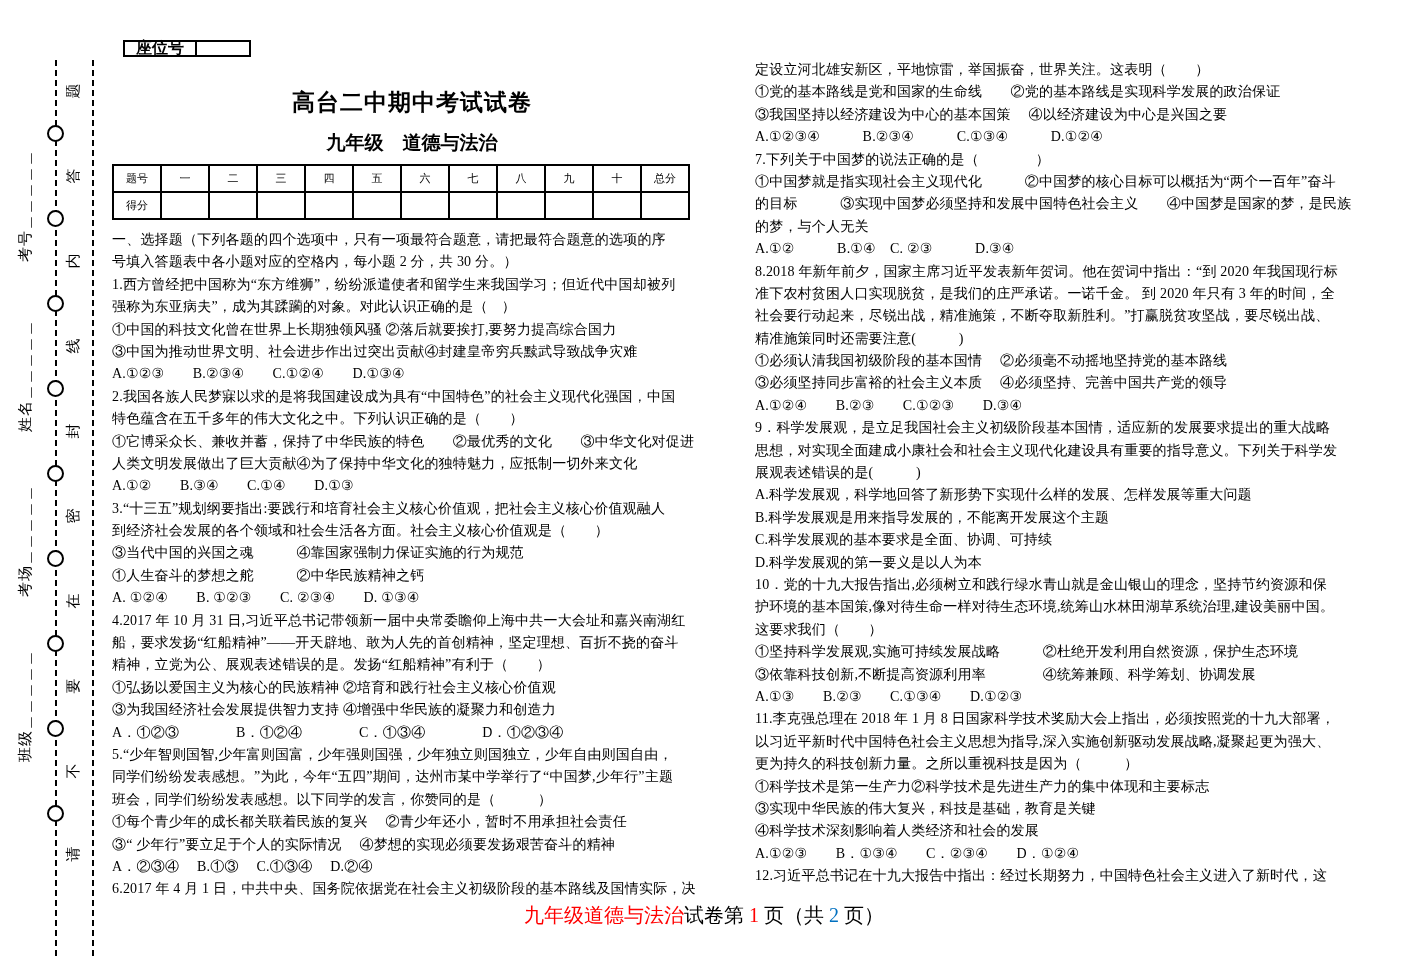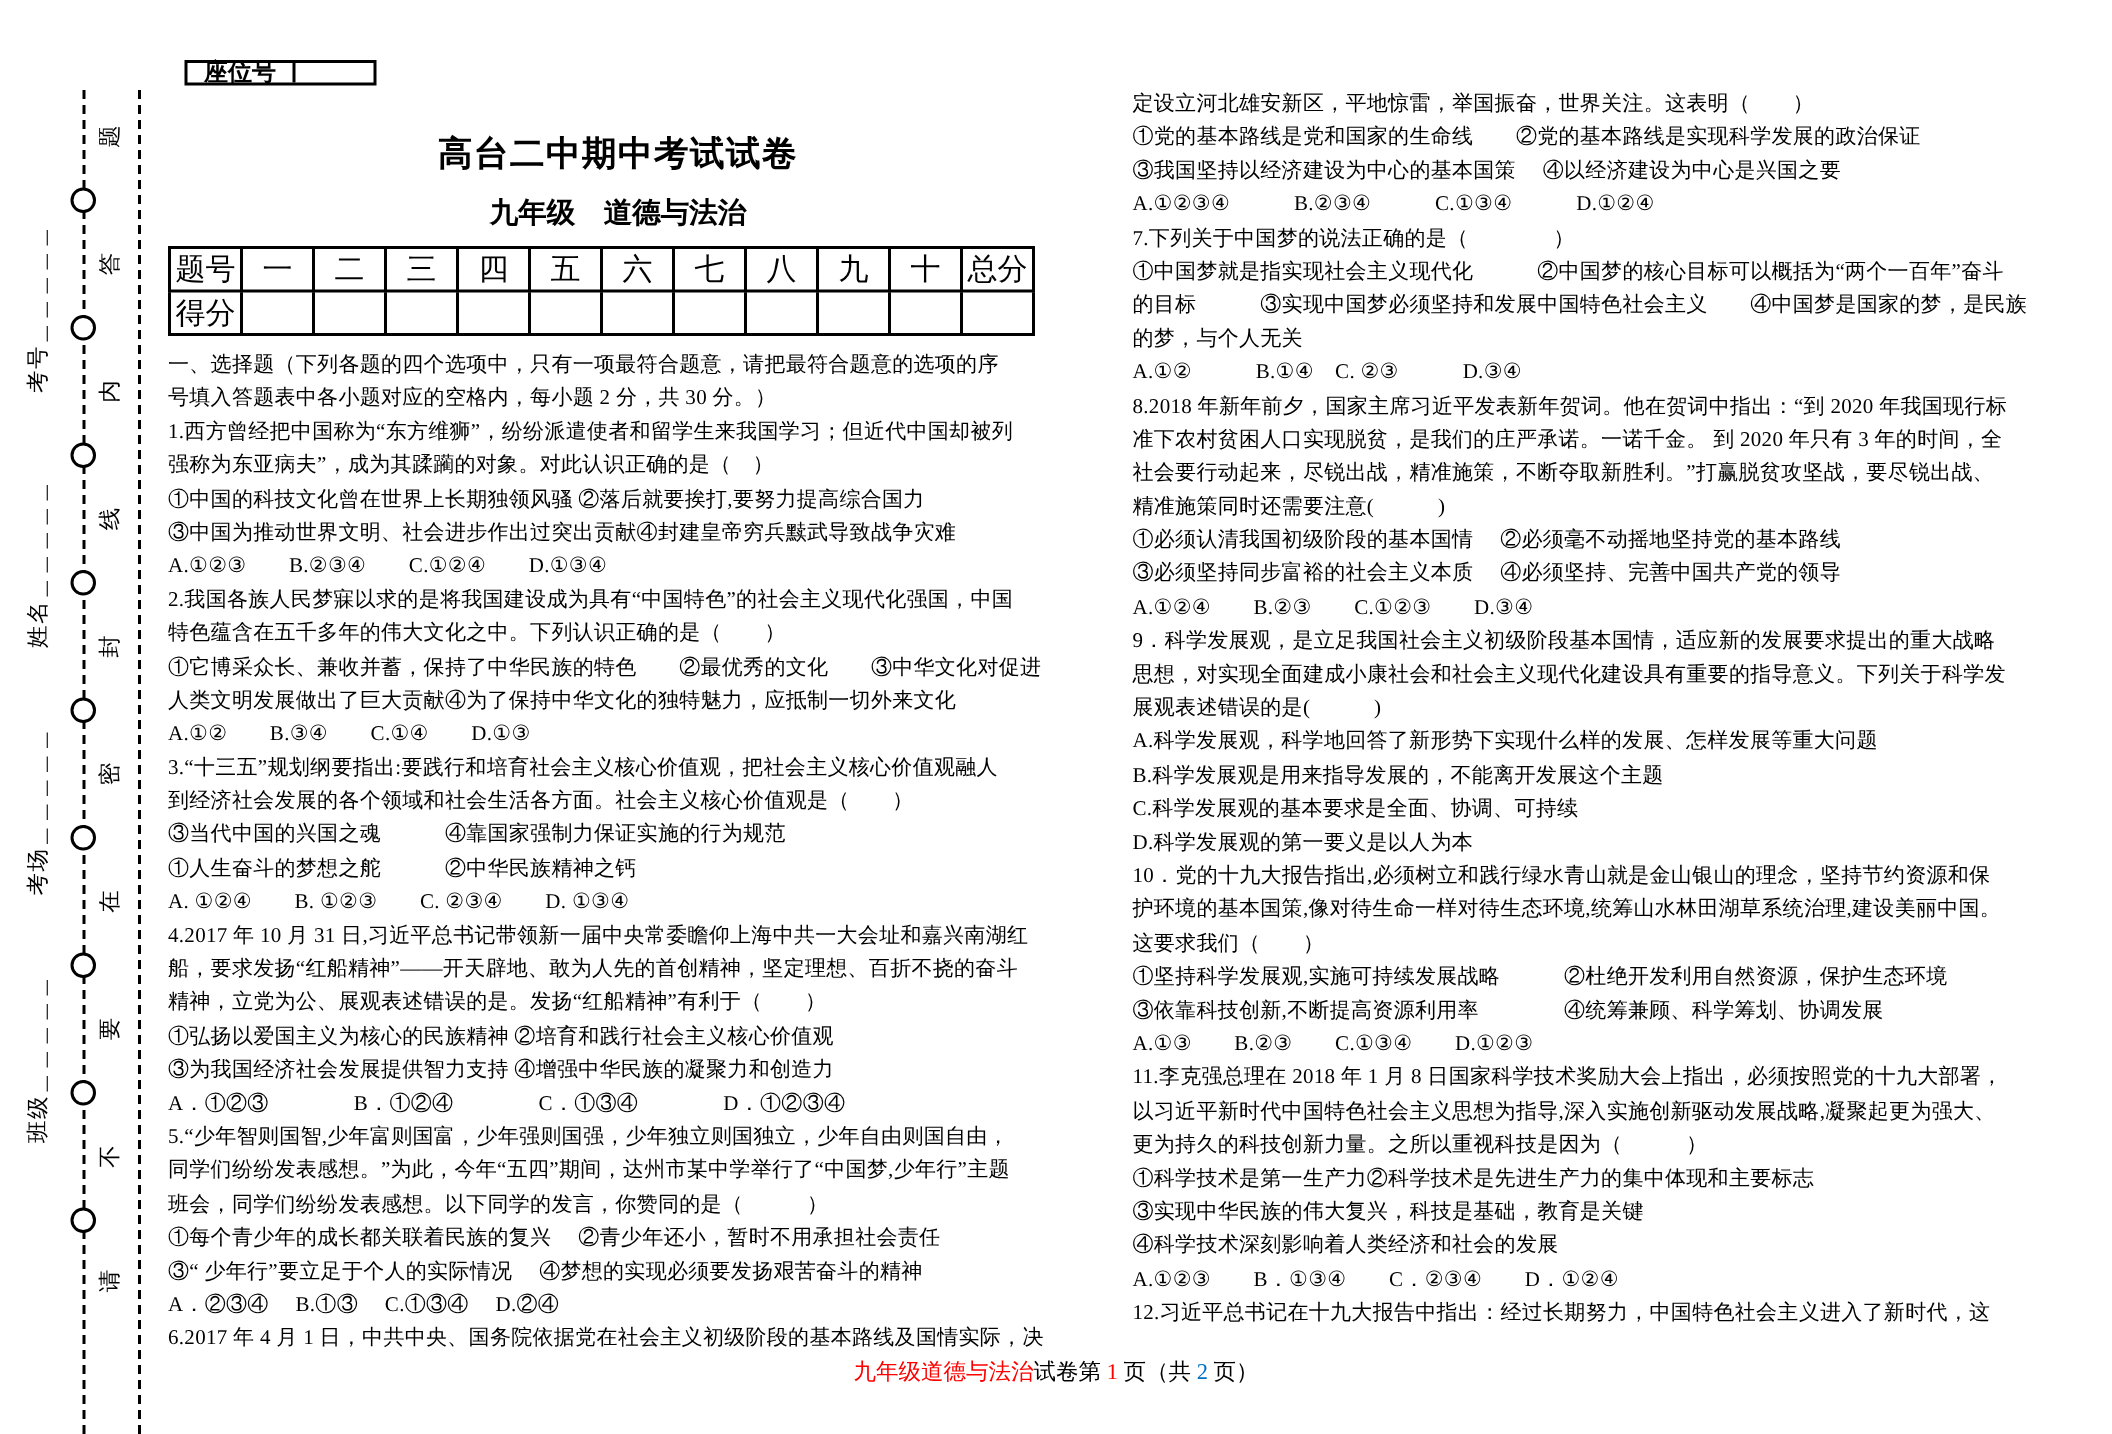--- a/index.html
+++ b/index.html
@@ -80,31 +80,31 @@
   }
   h2.subtitle{
     font-size:19px; font-weight:bold; text-align:center; width:600px;
     margin-top:13px; line-height:24px;
   }
   table.score-table{ border-collapse:collapse; margin-top:9px; }
   table.score-table td{
     border:2px solid #000; width:48px; height:27px;
     text-align:center; font-size:15px; padding:0;
   }
-  table.score-table td.lab{ font-size:20px;text-align:center; }
+  table.score-table td.lab{ font-size:11px;text-align:center; }
   .lines{ margin-top:9px; }
   .line{
     font-size:14px; line-height:22.4px; height:22.4px;
     white-space:nowrap; letter-spacing:0.2px;
   }
 
   
   footer.page-footer{
     position:absolute; left:0; top:905px; width:1408px;
-    text-align:center; font-size:15px; line-height:20px;
+    text-align:center; font-size:20px; line-height:20px;
   }
   .f-red{ color:#ff0000; }
   .f-blue{ color:#0070c0; }
 </style>
 </head>
 <body>
 
 <div class="page">
 
   <aside class="seal-margin">

